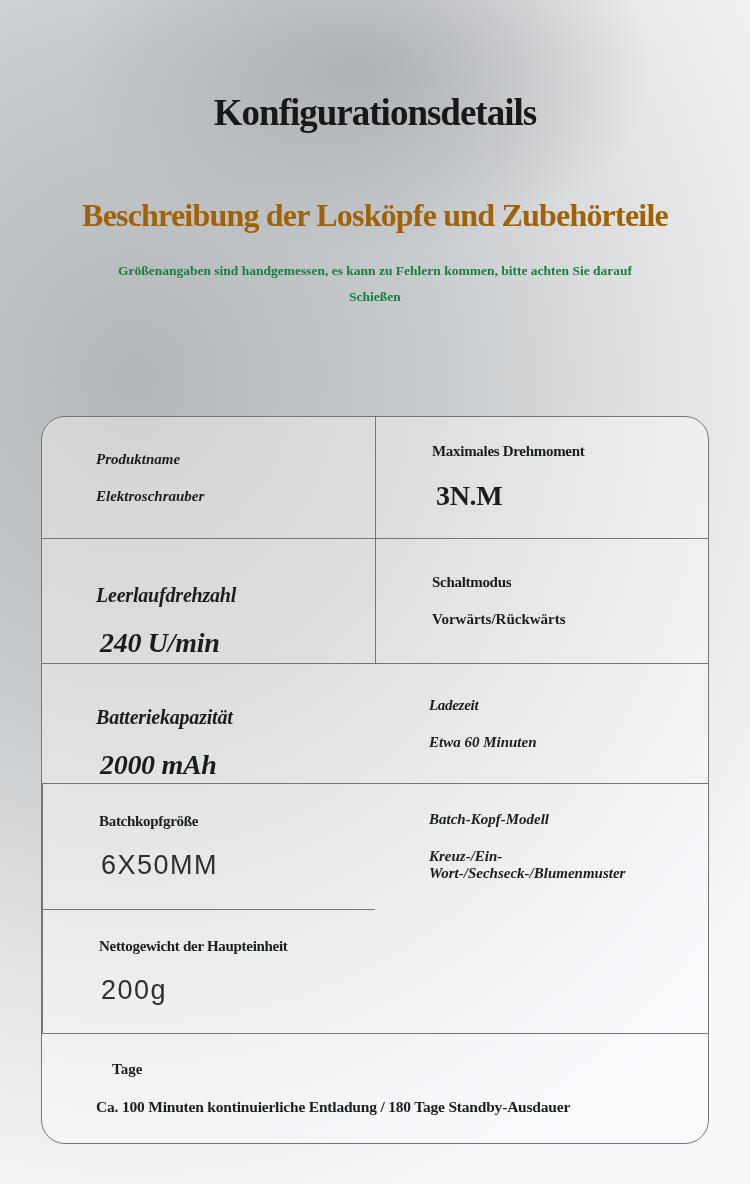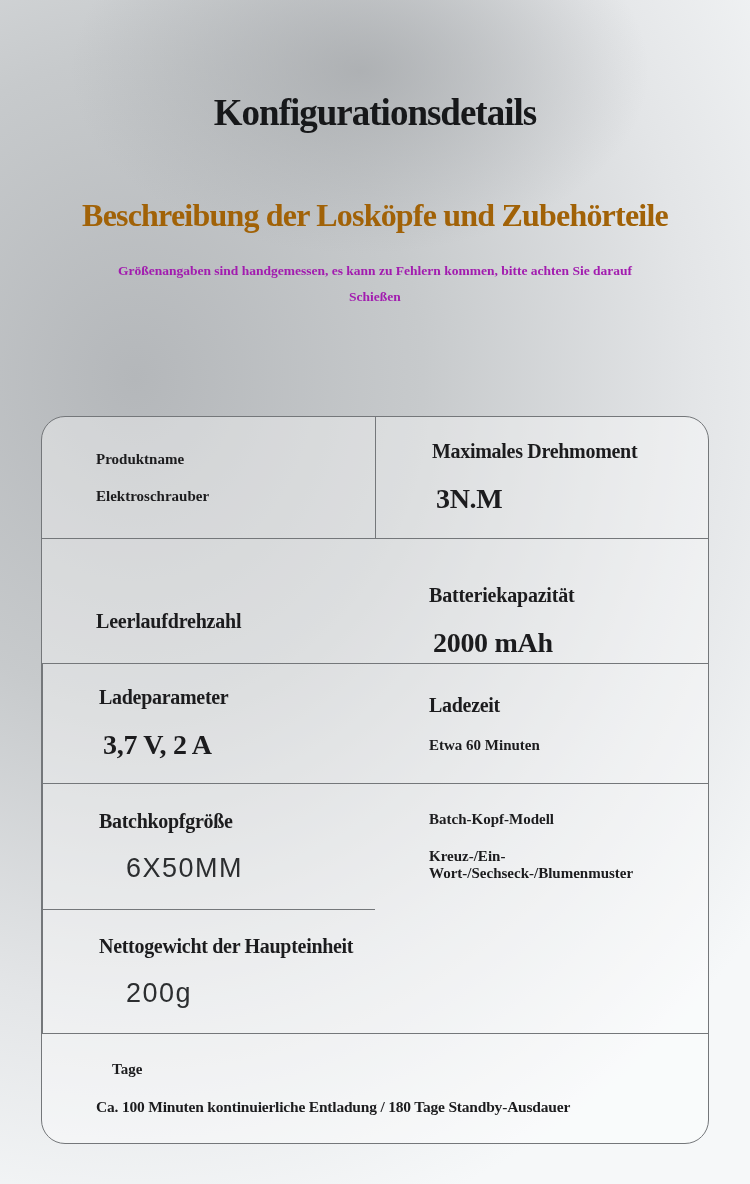--- a/index.html
+++ b/index.html
@@ -36,59 +36,59 @@
     letter-spacing: -0.8px;
     color: #a16207;
   }
   .note {
     margin: 22px auto 0;
     width: 600px;
     text-align: center;
     font-size: 13.5px;
     font-weight: 700;
     line-height: 26px;
-    color: #a21caf;
+    color: #15803d;
   }
   .note-line { display: block; }
 
   .spec-table {
     width: 668px;
     margin: 106px auto 0;
     display: grid;
     grid-template-columns: 1fr 1fr;
     grid-template-rows: 121px 125px 120px 126px 124px 110px;
     border: 1.5px solid #74777a;
     border-radius: 24px;
     background: rgba(255,255,255,0.38);
   }
   .cell {
     display: flex;
     flex-direction: column;
     justify-content: center;
     gap: 20px;
     padding-right: 12px;
   }
-  .cell.left  { padding-left: 54px; }
+  .cell.left  { padding-left: 54px; font-style: italic; }
   .cell.right { padding-left: 56px; border-left: 1.5px solid #74777a; }
   .cell.btop  { border-top: 1.5px solid #74777a; }
   .cell.footer { grid-column: 1 / span 2; padding-left: 54px; }
 
   .lbl-sm { font-size: 15px;   font-weight: 700; }
-  .lbl-md { font-size: 20px;   font-weight: 700; letter-spacing: -0.3px; }
+  .lbl-md { font-size: 15px;   font-weight: 700; letter-spacing: -0.3px; }
   .lbl-lg { font-size: 20px;   font-weight: 700; letter-spacing: -0.2px; margin-top: 40px; }
   .val-sm { font-size: 15px;   font-weight: 700; }
   .val-md { font-size: 15.5px; font-weight: 700; letter-spacing: -0.2px; }
   .val-lg { font-size: 28px;   font-weight: 700; margin-left: 4px; letter-spacing: -0.3px; }
   .val-sans {
     font-family: "Liberation Sans", sans-serif;
     font-size: 27px;
     font-weight: 400;
     letter-spacing: 1.5px;
     color: #2c2e30;
-    margin-left: 27px;
+    margin-left: 2px;
   }
   .indent { margin-left: 16px; }
 </style>
 </head>
 <body>
 
 <div class="page">
 
   <h1 class="title">Konfigurationsdetails</h1>
 
@@ -105,29 +105,30 @@
       <div class="lbl-sm">Produktname</div>
       <div class="val-sm">Elektroschrauber</div>
     </div>
     <div class="cell right">
       <div class="lbl-md">Maximales Drehmoment</div>
       <div class="val-lg">3N.M</div>
     </div>
 
     <div class="cell left btop">
       <div class="lbl-lg">Leerlaufdrehzahl</div>
+      <div class="val-lg">240 U/min</div>
+    </div>
+    <div class="cell right btop">
+      <div class="lbl-md">Schaltmodus</div>
+      <div class="val-sm">Vorwärts/Rückwärts</div>
     </div>
 
     <div class="cell left btop">
       <div class="lbl-lg">Batteriekapazität</div>
       <div class="val-lg">2000 mAh</div>
-    </div>
-    <div class="cell right btop">
-      <div class="lbl-md">Ladeparameter</div>
-      <div class="val-lg">3,7 V, 2 A</div>
     </div>
 
     <div class="cell left btop">
       <div class="lbl-md">Ladezeit</div>
       <div class="val-sm">Etwa 60 Minuten</div>
     </div>
     <div class="cell right btop">
       <div class="lbl-md">Batchkopfgröße</div>
       <div class="val-sans">6X50MM</div>
     </div>

